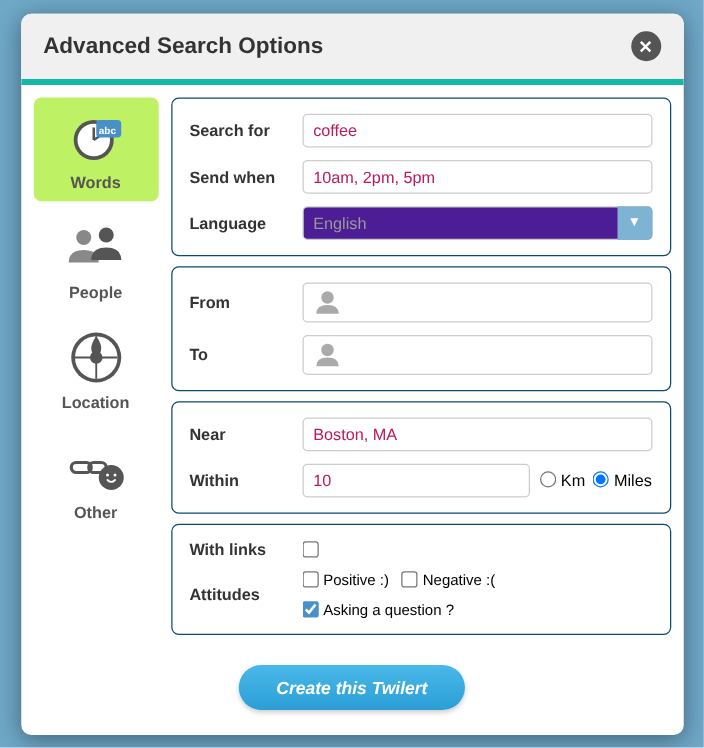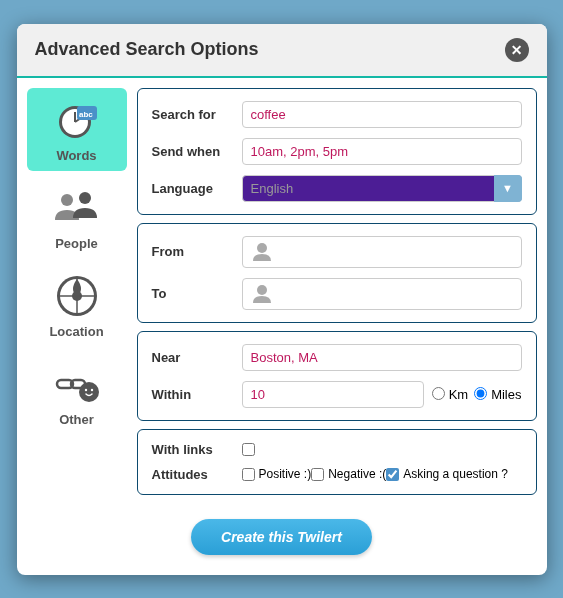--- a/index.html
+++ b/index.html
@@ -23,21 +23,21 @@
       padding-bottom: 20px;
     }
 
     .modal-header {
       background: #f0f0f0;
       border-radius: 8px 8px 0 0;
       padding: 14px 18px;
       display: flex;
       justify-content: space-between;
       align-items: center;
-      border-bottom: 2px solid #14b8a6;
+      border-bottom: 5px solid #14b8a6;
     }
 
     .modal-title {
       font-size: 18px;
       font-weight: bold;
       color: #333;
     }
 
     .close-btn {
       width: 24px;
@@ -72,21 +72,21 @@
       display: flex;
       flex-direction: column;
       align-items: center;
       padding: 8px;
       width: 100%;
       border-radius: 6px;
       cursor: pointer;
     }
 
     .sidebar-item.active {
-      background: #5eead4;
+      background: #bef264;
     }
 
     .sidebar-icon {
       width: 48px;
       height: 48px;
       display: flex;
       align-items: center;
       justify-content: center;
     }
 
@@ -217,20 +217,21 @@
 
     .checkbox-row {
       display: flex;
       align-items: center;
       gap: 10px;
     }
 
     .attitudes-group {
       display: flex;
       align-items: flex-end;
+      gap: 10px;
       flex-wrap: wrap;
     }
 
     .attitude-option {
       display: flex;
       align-items: center;
       gap: 4px;
       font-size: 12px;
     }
 

